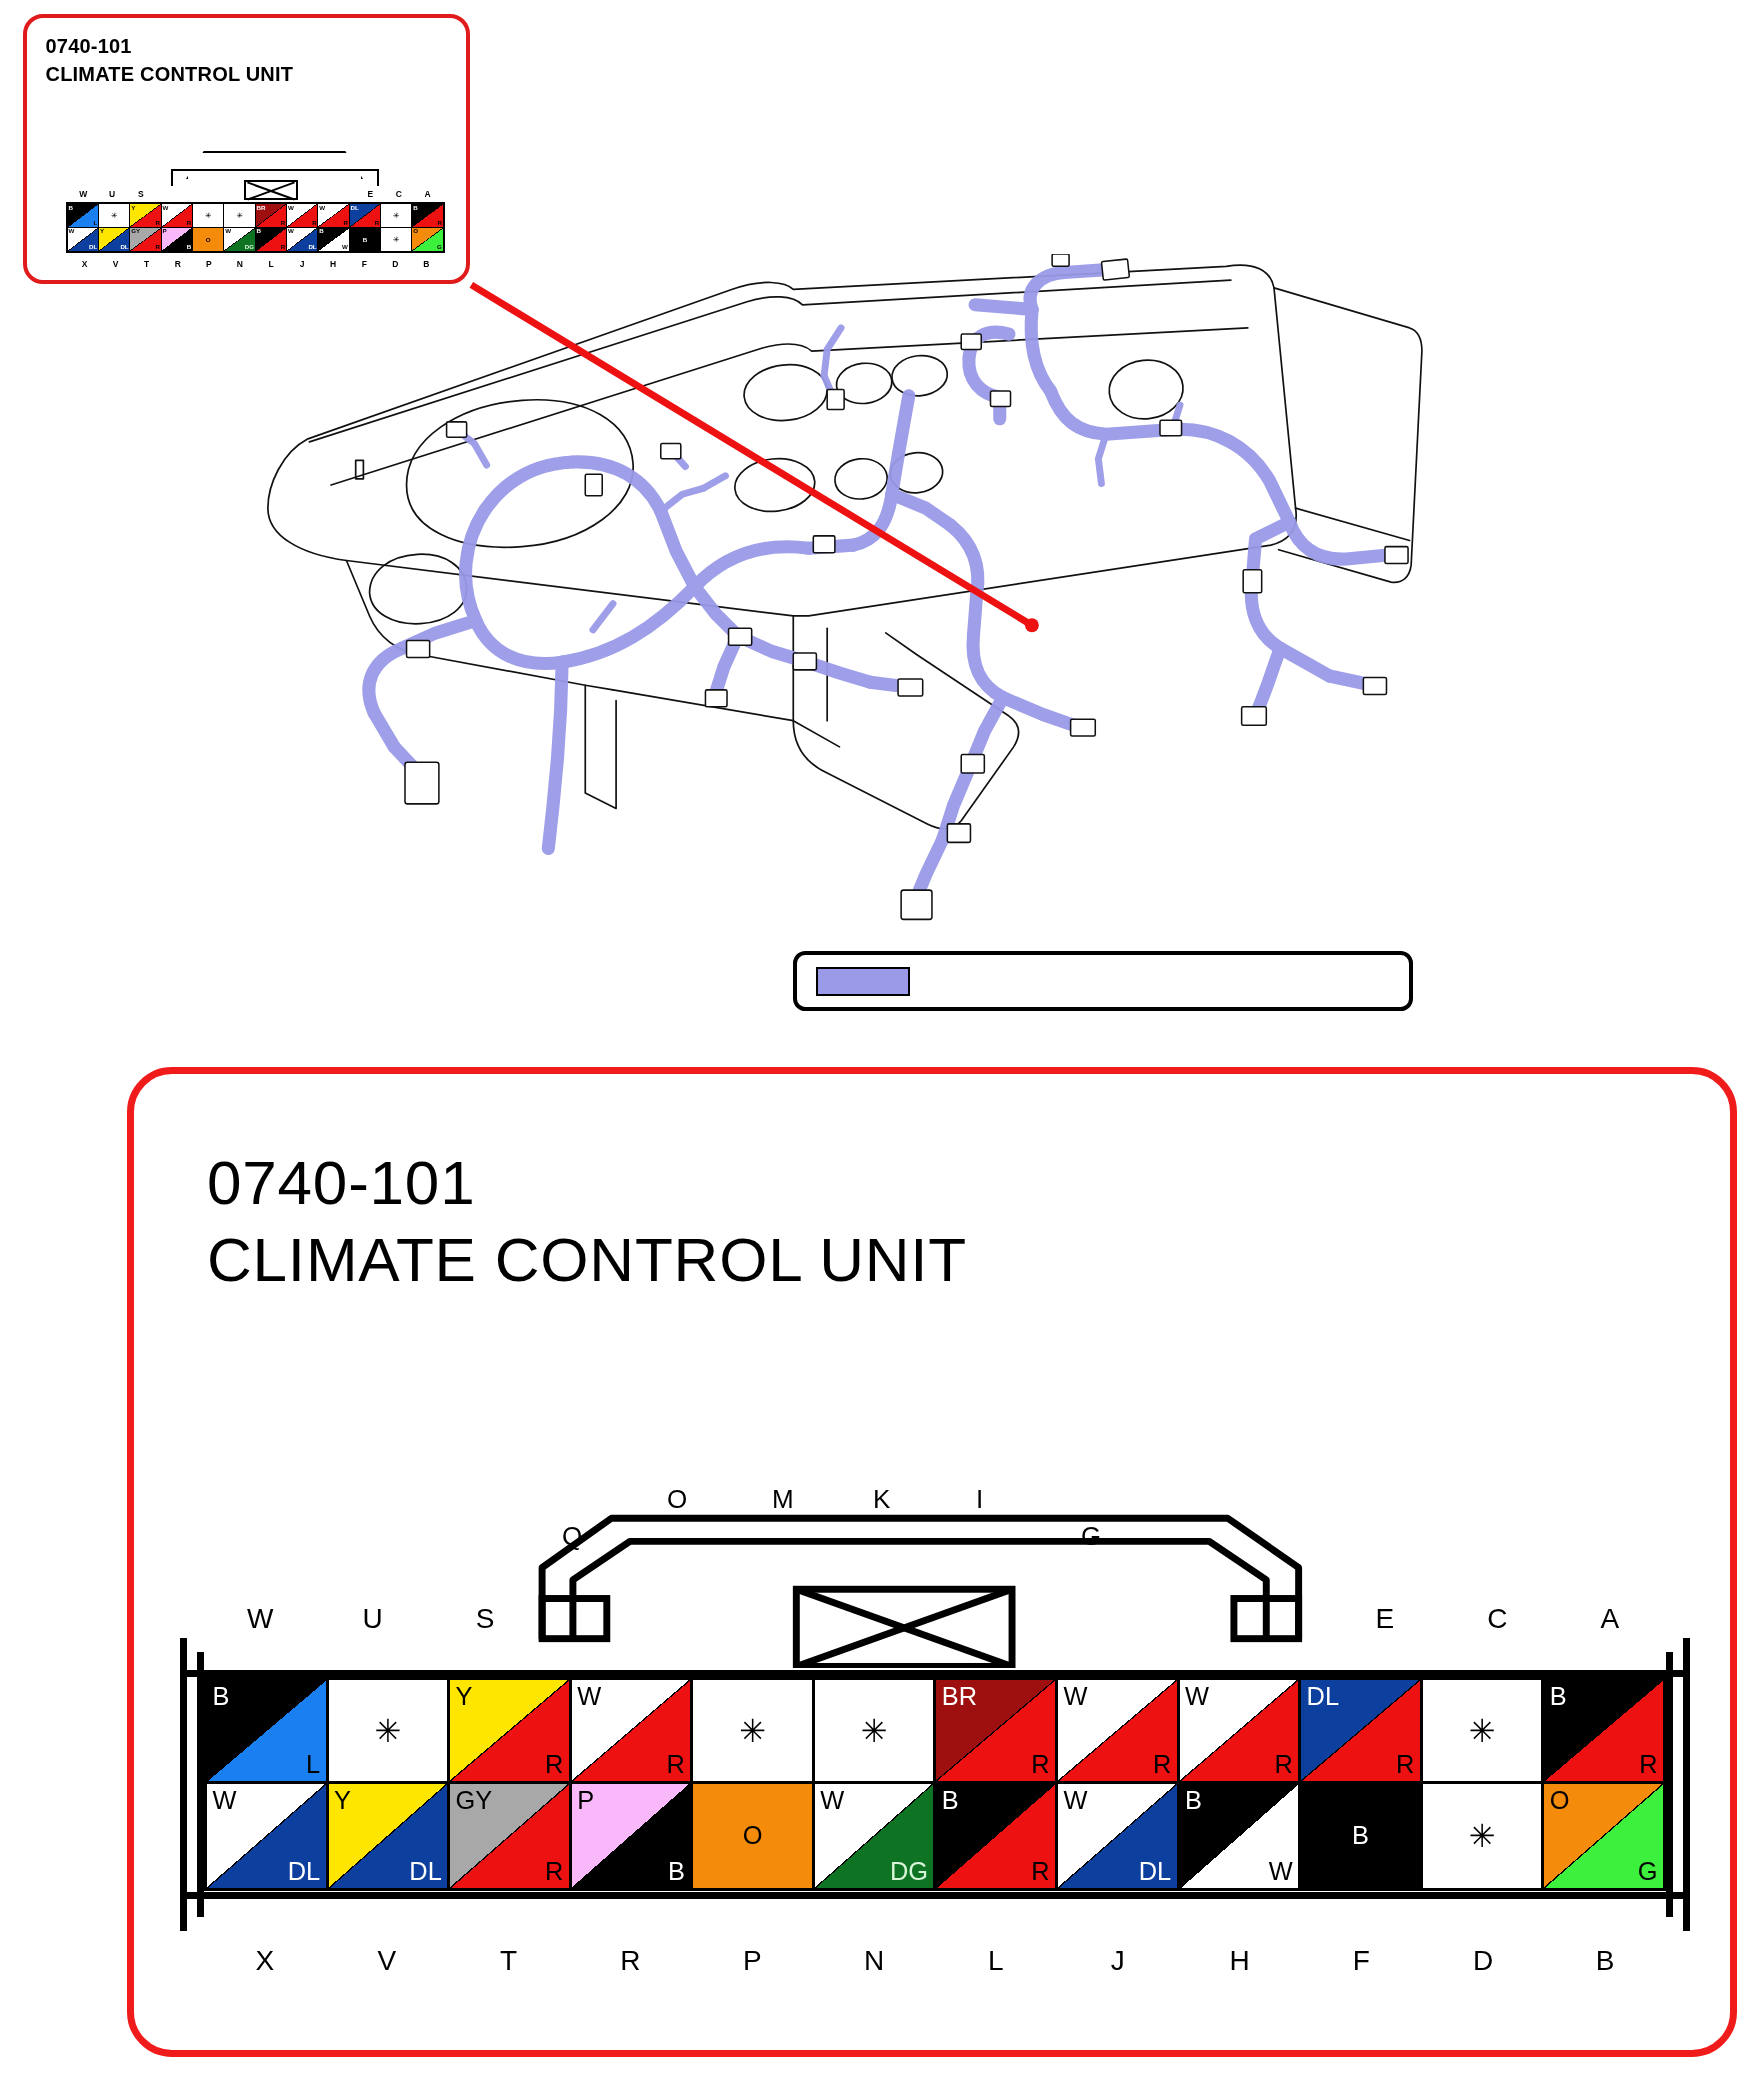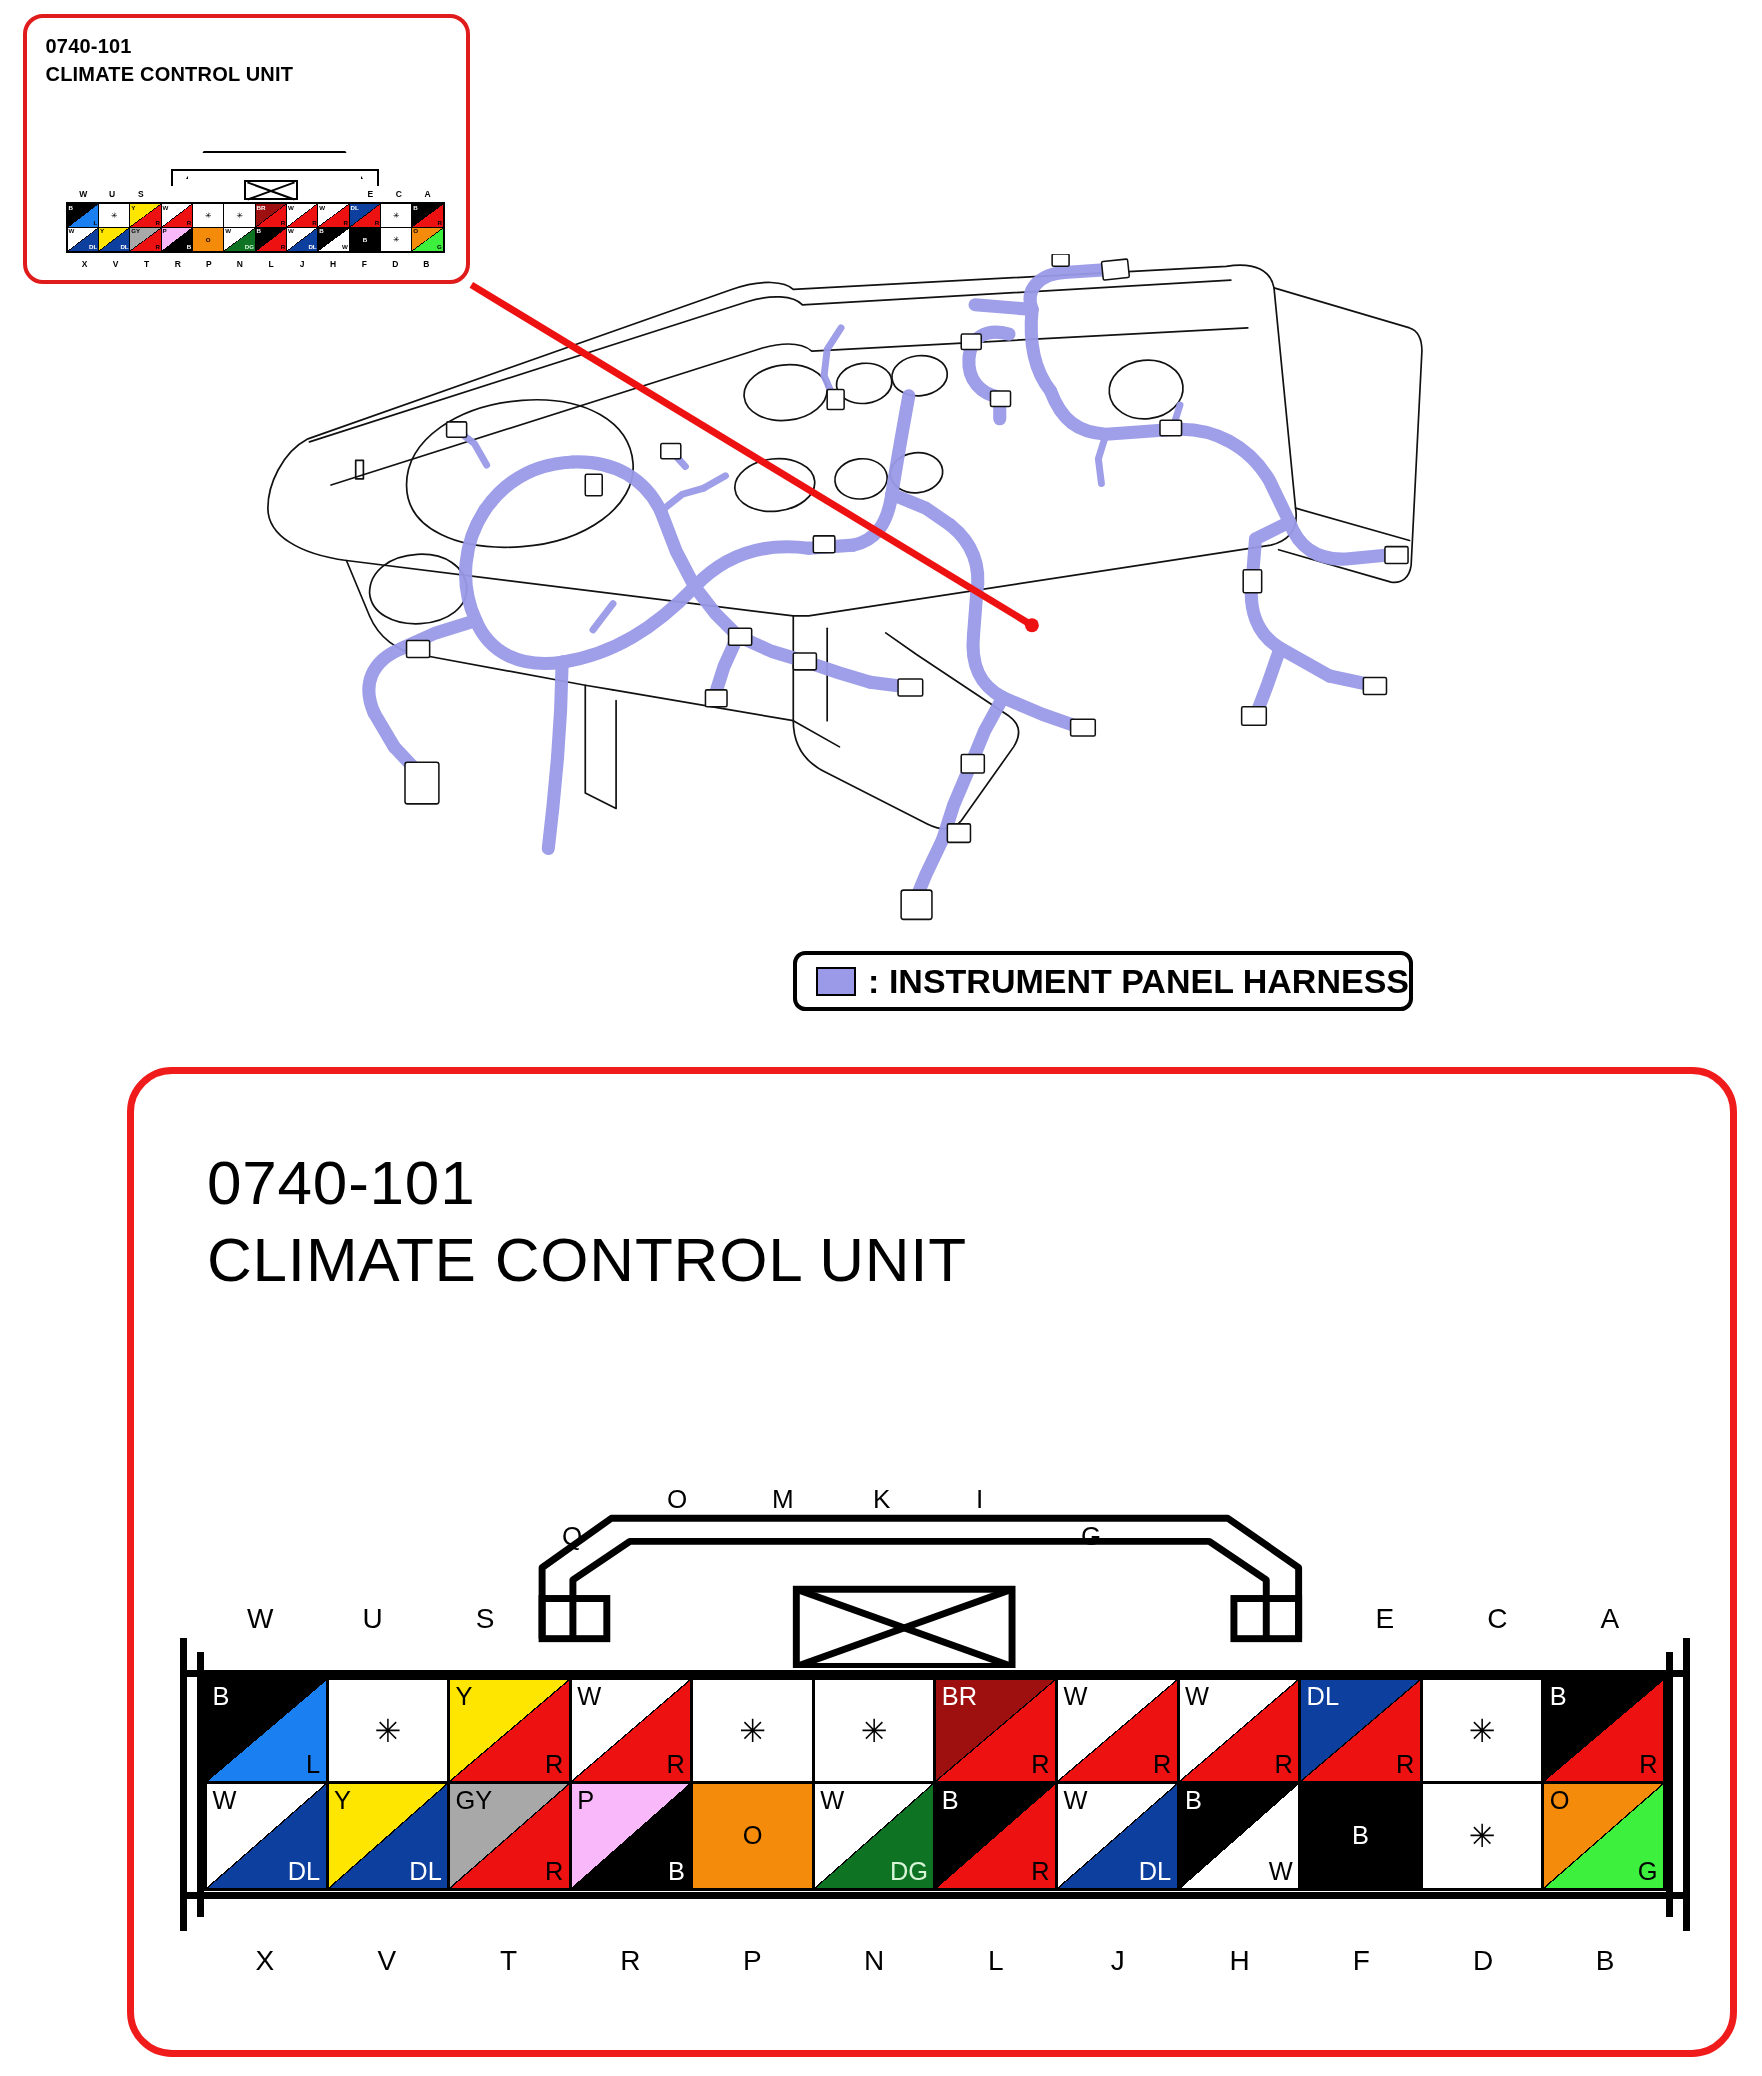--- a/index.html
+++ b/index.html
@@ -354,21 +354,20 @@
     <rect x="900" y="740" width="30" height="24" rx="2"></rect>
     <rect x="918" y="650" width="30" height="24" rx="2"></rect>
     <rect x="1282" y="588" width="32" height="24" rx="2"></rect>
     <rect x="726" y="366" width="28" height="22" rx="2"></rect>
     <rect x="744" y="176" width="22" height="26" rx="2"></rect>
   </g>
 </svg>
 
 <div id="legend-box">
   <div id="legend-swatch" style="background: rgb(154, 154, 232);"></div>
-  <div id="legend-text">: INSTRUMENT PANEL HARNESS</div>
 </div>
 
 <div id="main-panel" style="border-color: rgb(240, 28, 28);">
   <div id="main-code">0740-101</div>
   <div id="main-name">CLIMATE CONTROL UNIT</div>
 
   <div id="conn-wrap">
 
     <svg id="hood-svg" viewBox="0 0 1960 250" preserveAspectRatio="none">
 

